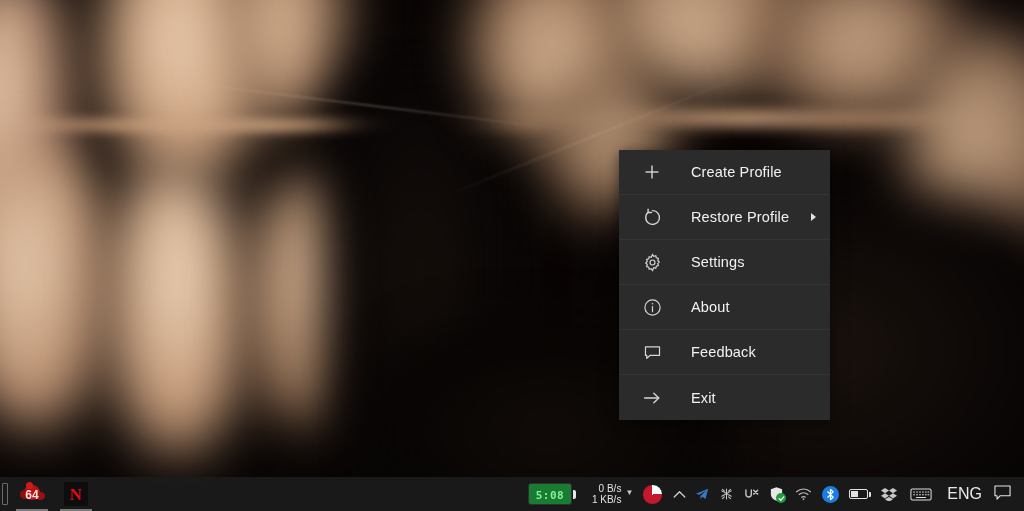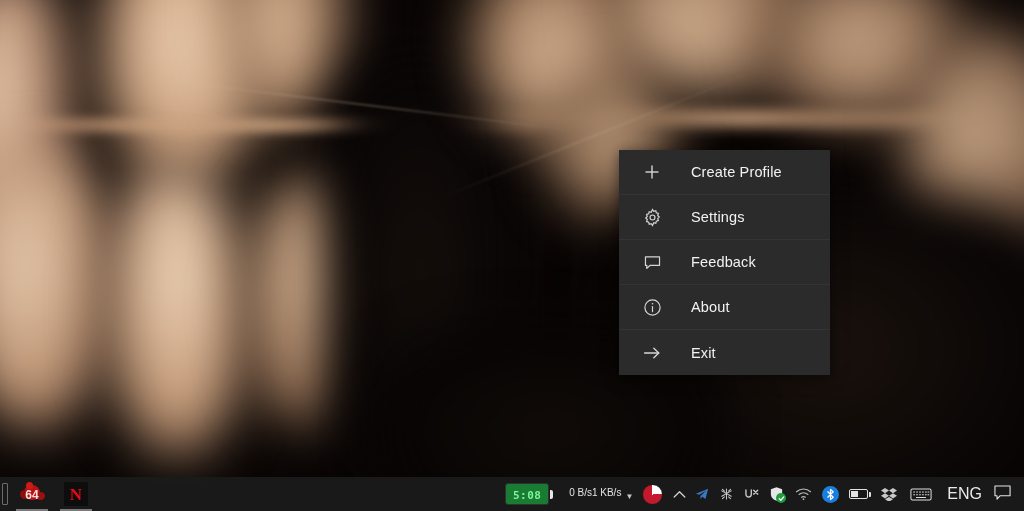--- a/index.html
+++ b/index.html
@@ -94,21 +94,21 @@
   }
   .battery-tip {
     width: 3px; height: 9px;
     background: #e8e8e8;
     border-radius: 0 2px 2px 0;
     margin-left: 1px;
   }
 
   
   .net-speeds {
-    display: flex; flex-direction: row;
+    display: flex; flex-direction: column;
     align-items: flex-end;
     line-height: 1.12;
     font-size: 10px;
     color: #e3e3e3;
     margin-left: 10px;
   }
   .net-caret {
     color: #c9c9c9; font-size: 8px; margin-left: 4px; margin-top: 5px;
   }
   .net-group { display:flex; align-items:flex-start; }
@@ -246,50 +246,60 @@
       <span class="mi-icon">
         <svg width="20" height="20" viewBox="0 0 20 20" fill="none" stroke="currentColor" stroke-width="1.4">
           <line x1="10" y1="3.5" x2="10" y2="16.5"></line>
             <line x1="3.5" y1="10" x2="16.5" y2="10"></line>
         </svg>
       </span>
       <span class="mi-label">Create Profile</span>
     </div>
 
 
+    <div class="menu-item">
+      <span class="mi-icon">
+        <svg width="19" height="19" viewBox="0 0 19 19" fill="none" stroke="currentColor" stroke-width="1.35" stroke-linecap="round">
+          <path d="M9.5 2.6a6.9 6.9 0 1 1-4.3 1.6"></path>
+          <path d="M5.1 1.1v3.4h3.4" stroke-linejoin="round"></path>
+        </svg>
+      </span>
+      <span class="mi-label">Restore Profile</span>
+      <span class="mi-arrow"></span>
+    </div>
 
 
     <div class="menu-item">
       <span class="mi-icon">
         <svg width="19" height="19" viewBox="0 0 20 20" fill="none" stroke="currentColor" stroke-width="1.25">
           <circle cx="10" cy="10" r="2.6"></circle>
           <path d="M10 1.6l1.3 1.9 2.2-.6.5 2.2 2.2.6-.7 2.2 1.6 1.6-1.6 1.6.7 2.2-2.2.6-.5 2.2-2.2-.6L10 18.4l-1.3-1.9-2.2.6-.5-2.2-2.2-.6.7-2.2L2.9 10.5 4.5 8.9l-.7-2.2 2.2-.6.5-2.2 2.2.6z"></path>
         </svg>
       </span>
       <span class="mi-label">Settings</span>
-    </div>
-
-    <div class="menu-item">
-      <span class="mi-icon">
-        <svg width="19" height="19" viewBox="0 0 20 20" fill="none" stroke="currentColor" stroke-width="1.25" stroke-linejoin="round">
-          <path d="M2.6 4.1h14.8v9H7.3L4 16.2v-3.1H2.6z"></path>
-        </svg>
-      </span>
-      <span class="mi-label">Feedback</span>
     </div>
 
     <div class="menu-item">
       <span class="mi-icon">
         <svg width="19" height="19" viewBox="0 0 20 20" fill="none" stroke="currentColor" stroke-width="1.25" stroke-linecap="round">
           <circle cx="10" cy="10" r="8"></circle>
           <line x1="10" y1="9" x2="10" y2="14.4"></line>
           <circle cx="10" cy="6.1" r="0.85" fill="currentColor" stroke="none"></circle>
         </svg>
       </span>
       <span class="mi-label">About</span>
+    </div>
+
+    <div class="menu-item">
+      <span class="mi-icon">
+        <svg width="19" height="19" viewBox="0 0 20 20" fill="none" stroke="currentColor" stroke-width="1.25" stroke-linejoin="round">
+          <path d="M2.6 4.1h14.8v9H7.3L4 16.2v-3.1H2.6z"></path>
+        </svg>
+      </span>
+      <span class="mi-label">Feedback</span>
     </div>
 
     <div class="menu-item">
       <span class="mi-icon">
         <svg width="20" height="20" viewBox="0 0 20 20" fill="none" stroke="currentColor" stroke-width="1.35" stroke-linecap="round" stroke-linejoin="round">
           <line x1="2.6" y1="10" x2="16.6" y2="10"></line>
           <polyline points="11.8,5.3 16.8,10 11.8,14.7"></polyline>
         </svg>
       </span>
       <span class="mi-label">Exit</span>

